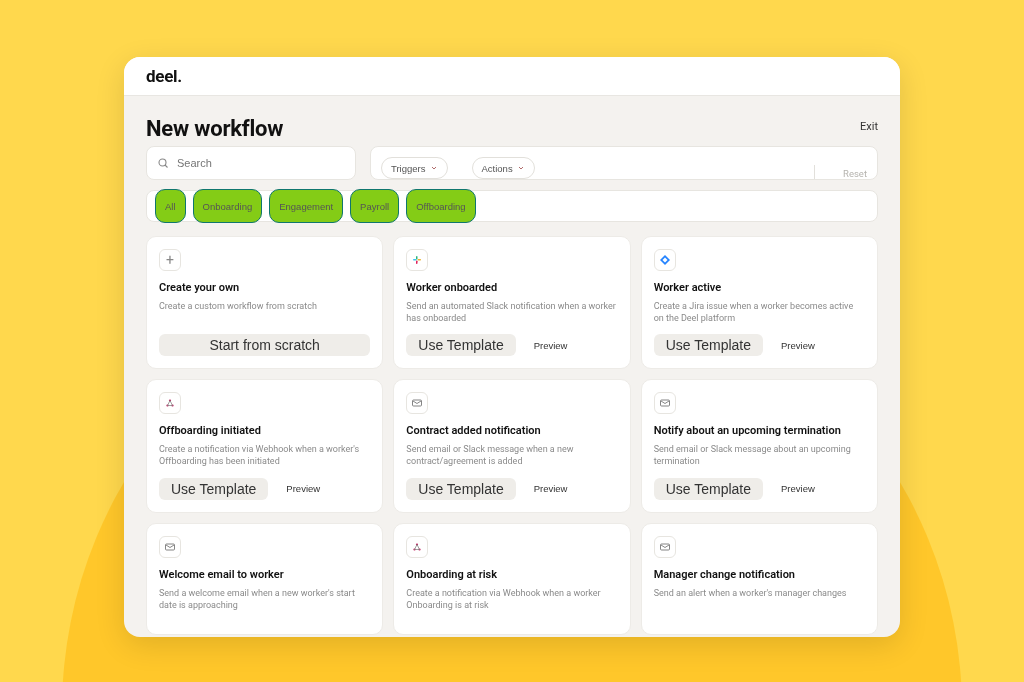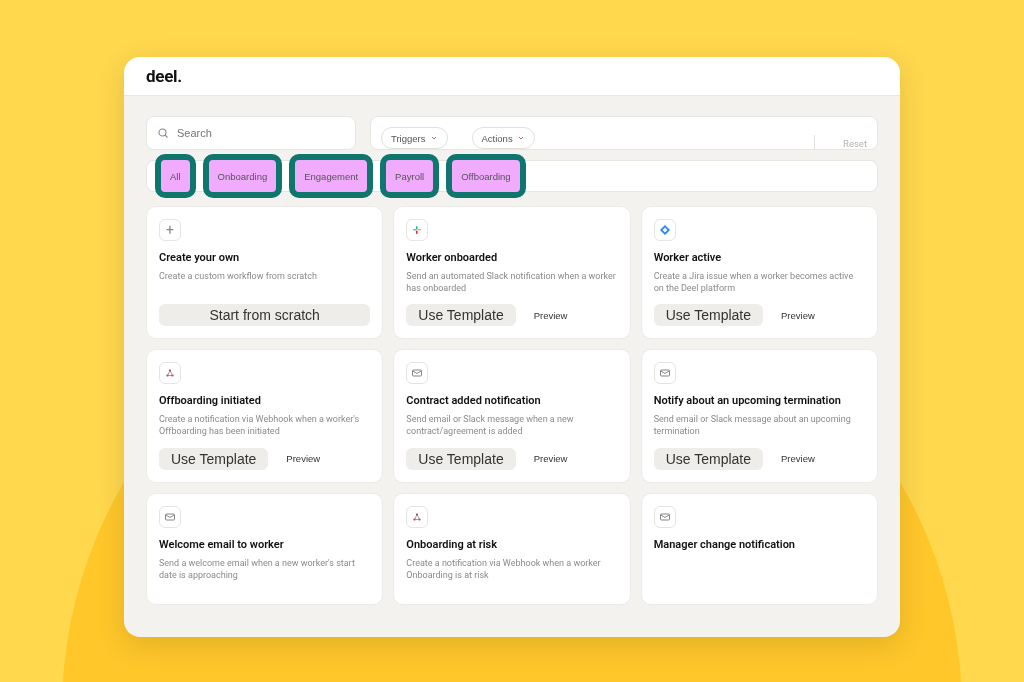--- a/index.html
+++ b/index.html
@@ -137,23 +137,23 @@
     border: 1px solid #E7E5E0;
     border-radius: 8px;
     display: flex;
     align-items: center;
     padding: 0 8px;
     gap: 7px;
     margin-bottom: 14px;
   }
   .tab-pill {
     height: 20px;
-    border: 6px solid #0f766e;
+    border: 1px solid #0f766e;
     border-radius: 10px;
-    background: #f0abfc;
+    background: #84cc16;
     font-size: 9.5px;
     color: #555;
     padding: 16px 9px;
     display: inline-flex;
     align-items: center;
     cursor: pointer;
   }
   .grid {
     display: grid;
     grid-template-columns: repeat(3, 1fr);
@@ -228,20 +228,24 @@
   <div class="bg-circle"></div>
 
   <div class="app-window">
 
     <div class="topbar">
       <span class="brand">deel.</span>
     </div>
 
     <div class="content">
 
+      <div class="header-row">
+        <h1 class="page-title">New workflow</h1>
+        <span class="exit-link">Exit</span>
+      </div>
 
       <div class="controls-row">
         <div class="search-box">
           <span class="search-icon">
             <svg width="12" height="12" viewBox="0 0 24 24" fill="none" stroke="#888" stroke-width="2.2">
                 <circle cx="11" cy="11" r="7"></circle>
                 <line x1="21" y1="21" x2="16" y2="16"></line>
               </svg>
           </span>
           <input class="search-input" type="text" placeholder="Search" style="">
@@ -386,18 +390,19 @@
             <div class="card-desc">Create a notification via Webhook when a worker Onboarding is at risk</div>
           </div>
           <div class="card">
             <div class="card-icon">
               <svg width="12" height="12" viewBox="0 0 24 24" fill="none" stroke="#777" stroke-width="1.8">
                 <rect x="3" y="6" width="18" height="12" rx="2"></rect>
                 <path d="M4 8 L12 13 L20 8"></path>
               </svg>
             </div>
             <div class="card-title">Manager change notification</div>
+            <div class="card-desc">Send an alert when a worker's manager changes</div>
           </div>
         </div>
 
     </div>
   </div>
 </div>
 
 </body></html>

